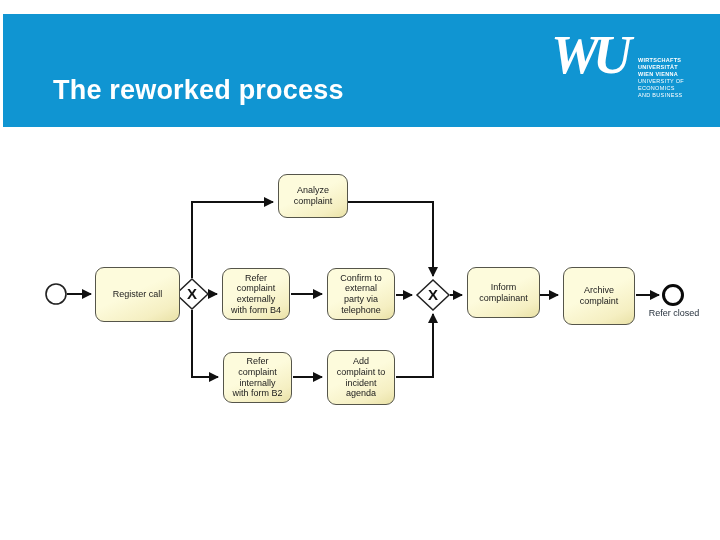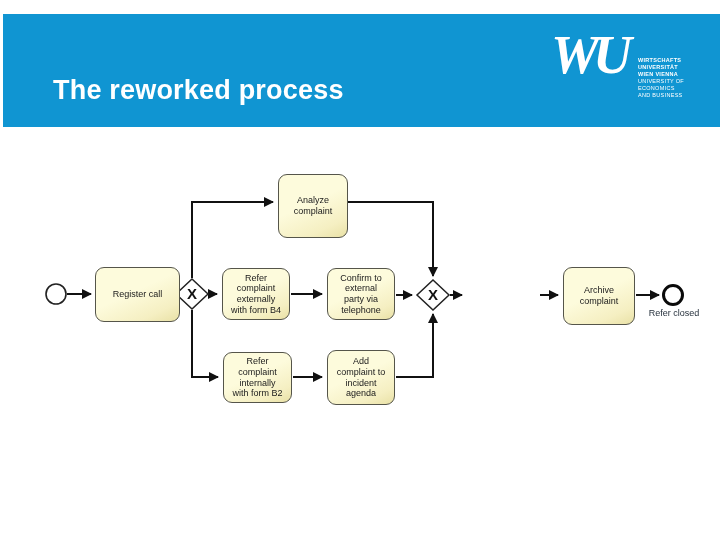--- a/index.html
+++ b/index.html
@@ -37,21 +37,21 @@
   }
   .task {
     position:absolute; box-sizing:border-box;
     background:linear-gradient(155deg, #fdfbdc 45%, #f5efc2 80%, #e9e1a6 100%);
     border:1px solid #55554a; border-radius:9px;
     display:flex; align-items:center; justify-content:center;
     text-align:center; font-size:9px; line-height:1.18; color:#1a1a1a;
     white-space:pre-line;
   }
   .t0 { left:95px;  top:267px; width:85px; height:55px;text-align:center; }
-  .t1 { left:278px; top:174px; width:70px; height:64px; }
+  .t1 { left:278px; top:174px; width:70px; height:44px; }
   .t2 { left:222px; top:268px; width:68px; height:52px; }
   .t3 { left:327px; top:268px; width:68px; height:52px; }
   .t4 { left:223px; top:352px; width:69px; height:51px; }
   .t5 { left:327px; top:350px; width:68px; height:55px; }
   .t6 { left:467px; top:267px; width:73px; height:51px; }
   .t7 { left:563px; top:267px; width:72px; height:58px; }
   .evt-label {
     position:absolute; font-size:9px; line-height:1.2; text-align:center;
     color:#26313d; white-space:pre-line;
   }
@@ -138,20 +138,22 @@
 party via
 telephone</div>
     <div class="task t4">Refer
 complaint
 internally
 with form B2</div>
     <div class="task t5">Add
 complaint to
 incident
 agenda</div>
+    <div class="task t6">Inform
+complainant</div>
     <div class="task t7">Archive
 complaint</div>
 
     <div class="evt-label lbl-end">Refer closed</div>
   </div>
 
 
 </div>
 
 </body></html>

